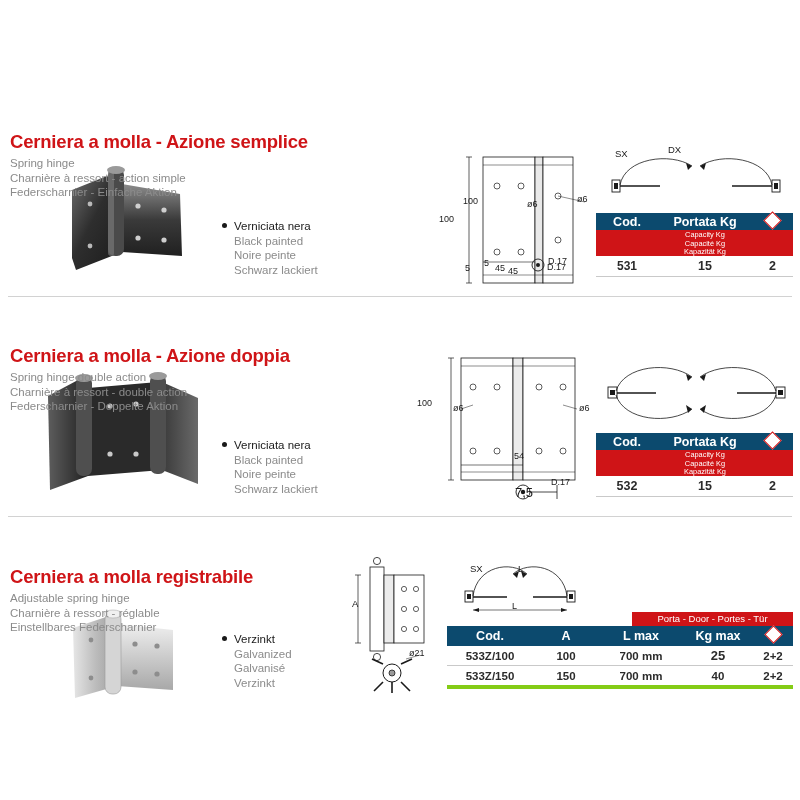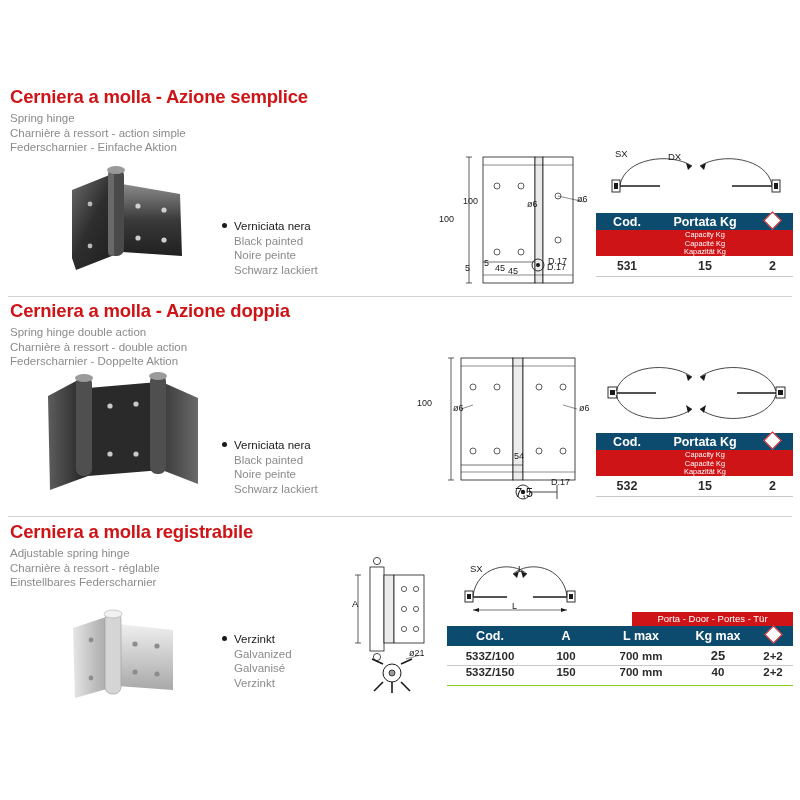--- a/index.html
+++ b/index.html
@@ -13,20 +13,21 @@
   }
   .page{position:relative;width:800px;height:800px;}
 
   
   .sec-title{
     color:#cf1417;
     font-size:18.5px;
     font-weight:bold;
     letter-spacing:-0.2px;
     white-space:nowrap;
+    margin-top:45px;
   }
   .sec-subs{
     margin-top:3px;
     color:#8b8b8b;
     font-size:11.5px;
     line-height:14.5px;
   }
   .rule{
     position:absolute;
     height:1px;
@@ -152,21 +153,21 @@
       <polygon points="100,26 106,23 104,30" fill="#1a1a1a"></polygon>
       <rect x="12" y="40" width="8" height="12" fill="none" stroke="#1a1a1a" stroke-width="0.9"></rect>
       <rect x="14" y="43" width="4" height="6" fill="#1a1a1a"></rect>
       <line x1="20" y1="46" x2="60" y2="46" stroke="#1a1a1a" stroke-width="1.6"></line>
       <rect x="172" y="40" width="8" height="12" fill="none" stroke="#1a1a1a" stroke-width="0.9"></rect>
       <rect x="174" y="43" width="4" height="6" fill="#1a1a1a"></rect>
       <line x1="132" y1="46" x2="172" y2="46" stroke="#1a1a1a" stroke-width="1.6"></line>
     </svg>
   </div>
   <div style="position:absolute;left:615px;top:148px;font-size:9.5px;color:#1a1a1a;">SX</div>
-  <div style="position:absolute;left:668px;top:151px;font-size:9.5px;color:#1a1a1a;">DX</div>
+  <div style="position:absolute;left:668px;top:144px;font-size:9.5px;color:#1a1a1a;">DX</div>
 
   <div style="position:absolute;left:596px;top:213px;width:197px;">
     <div class="thead" style="display:flex;height:17px;align-items:center;">
       <div style="width:62px;">Cod.</div>
       <div style="width:94px;">Portata Kg</div>
       <div style="width:41px;text-align:center;"><span class="diamond"></span></div>
     </div>
     <div class="thead2" style="display:flex;height:26px;">
       <div style="width:62px;"></div>
       <div style="width:94px;padding-top:1px;">
@@ -411,21 +412,21 @@
       <div style="width:70px;">Kg max</div>
       <div style="width:40px;text-align:center;"><span class="diamond"></span></div>
     </div>
     <div style="display:flex;height:19px;align-items:center;border-bottom:1px solid #c9c9c9;">
       <div style="width:86px;text-align:center;font-size:11.5px;font-weight:bold;">533Z/100</div>
       <div style="width:66px;text-align:center;font-size:11.5px;font-weight:bold;">100</div>
       <div style="width:84px;text-align:center;font-size:11.5px;font-weight:bold;">700 mm</div>
       <div style="width:70px;text-align:center;font-size:13px;font-weight:bold;">25</div>
       <div style="width:40px;text-align:center;font-size:11.5px;font-weight:bold;">2+2</div>
     </div>
-    <div style="display:flex;height:19px;border-bottom:1px solid #84cc16;">
+    <div style="display:flex;height:19px;align-items:center;border-bottom:4px solid #84cc16;">
       <div style="width:86px;text-align:center;font-size:11.5px;font-weight:bold;">533Z/150</div>
       <div style="width:66px;text-align:center;font-size:11.5px;font-weight:bold;">150</div>
       <div style="width:84px;text-align:center;font-size:11.5px;font-weight:bold;">700 mm</div>
       <div style="width:70px;text-align:center;font-size:11.5px;font-weight:bold;">40</div>
       <div style="width:40px;text-align:center;font-size:11.5px;font-weight:bold;">2+2</div>
     </div>
   </div>
 
 </div>
 

